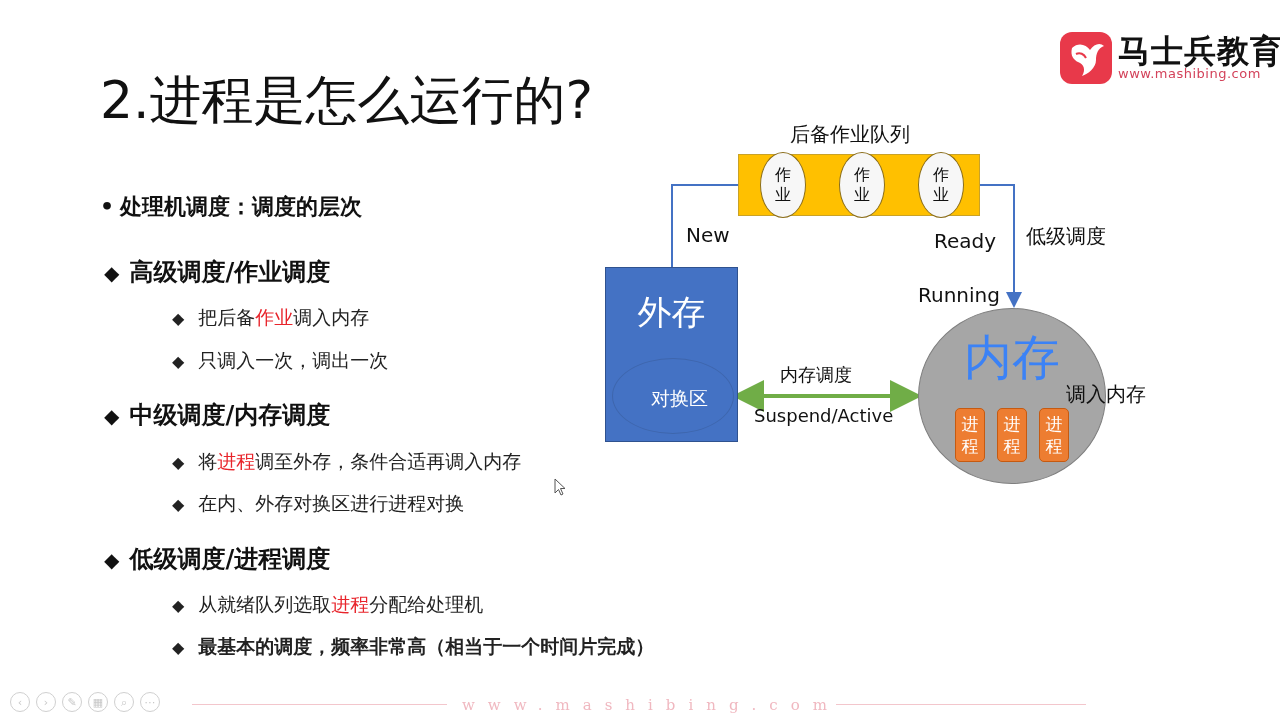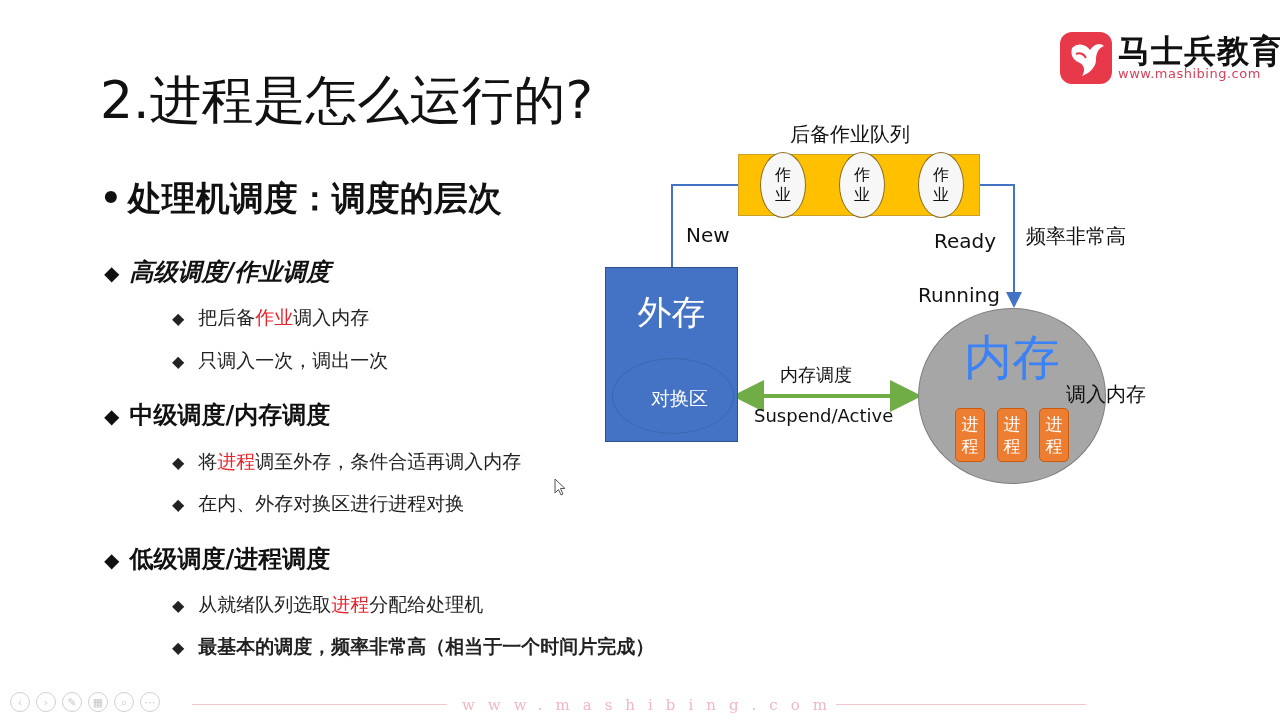--- a/index.html
+++ b/index.html
@@ -1,19 +1,19 @@
 <!DOCTYPE html>
 <html><head>
 <meta charset="utf-8">
 <style>
   html, body { margin: 0; padding: 0; }
   body { width: 1280px; height: 720px; background: #ffffff; position: relative; overflow: hidden; font-family: "DejaVu Sans", "Liberation Sans", sans-serif; color: #111; }
   .abs { position: absolute; }
   .title { left: 100px; top: 74px; font-size: 52px; font-weight: normal; letter-spacing: 0px; color: #111; line-height: 1; white-space: nowrap; }
-  .h1 { left: 100px; top: 176px; font-size: 34px; font-weight: bold; white-space: nowrap; }
+  .h1 { left: 100px; top: 192px; font-size: 22px; font-weight: bold; white-space: nowrap; }
   .h1 .dot { font-weight: bold; margin-right: 6px; }
   .h2 { left: 104px; font-size: 24px; font-weight: bold; white-space: nowrap; }
   .h2 .diamond { font-size: 20px; margin-right: 10px; }
   .li { left: 172px; font-size: 19px; white-space: nowrap; color: #222; }
   .li .diamond { font-size: 16px; margin-right: 14px; }
   .red { color: #e8242b; }
 
   
   .logo-box { left: 1060px; top: 32px; width: 52px; height: 52px; border-radius: 12px; background: #e8394a; }
   .logo-text { left: 1118px; top: 30px; font-size: 32px; font-weight: bold; color: #111; letter-spacing: 1px; white-space: nowrap; }
@@ -51,21 +51,21 @@
     <path d="M16 22 C20 20, 24 22, 26 26" stroke="#e8394a" stroke-width="2" fill="none"></path>
   </svg>
 </div>
 <div class="abs logo-text">马士兵教育</div>
 <div class="abs logo-url">www.mashibing.com</div>
 
 <div class="abs h1">
   <span class="dot">•</span><span>处理机调度：调度的层次</span>
 </div>
 
-<div class="abs h2" style="top:256px;font-style:italic;">
+<div class="abs h2" style="top:256px;">
   <span class="diamond">◆</span><span>高级调度/作业调度</span>
 </div>
 <div class="abs li" style="top:305px;">
   <span class="diamond">◆</span><span>把后备</span><span class="red">作业</span><span>调入内存</span>
 </div>
 <div class="abs li" style="top:348px;">
   <span class="diamond">◆</span><span>只调入一次，调出一次</span>
 </div>
 
 <div class="abs h2" style="top:399px;">
@@ -126,21 +126,21 @@
     <span>作</span>
     <span>业</span>
   </div>
 <div class="abs job" style="left:918px;">
     <span>作</span>
     <span>业</span>
   </div>
 
 <div class="abs lbl" style="left:686px; top:223px;">New</div>
 <div class="abs lbl" style="left:934px; top:229px;">Ready</div>
-<div class="abs lbl" style="left:1026px; top:223px;">频率非常高</div>
+<div class="abs lbl" style="left:1026px; top:223px;">低级调度</div>
 <div class="abs lbl" style="left:918px; top:283px;">Running</div>
 
 <div class="abs ext"></div>
 <div class="abs ext-title">外存</div>
 <div class="abs swap"></div>
 <div class="abs swap-label">对换区</div>
 
 <div class="abs lbl-sm" style="left:780px; top:363px;">内存调度</div>
 <div class="abs lbl-sm" style="left:754px; top:405px;">Suspend/Active</div>
 

